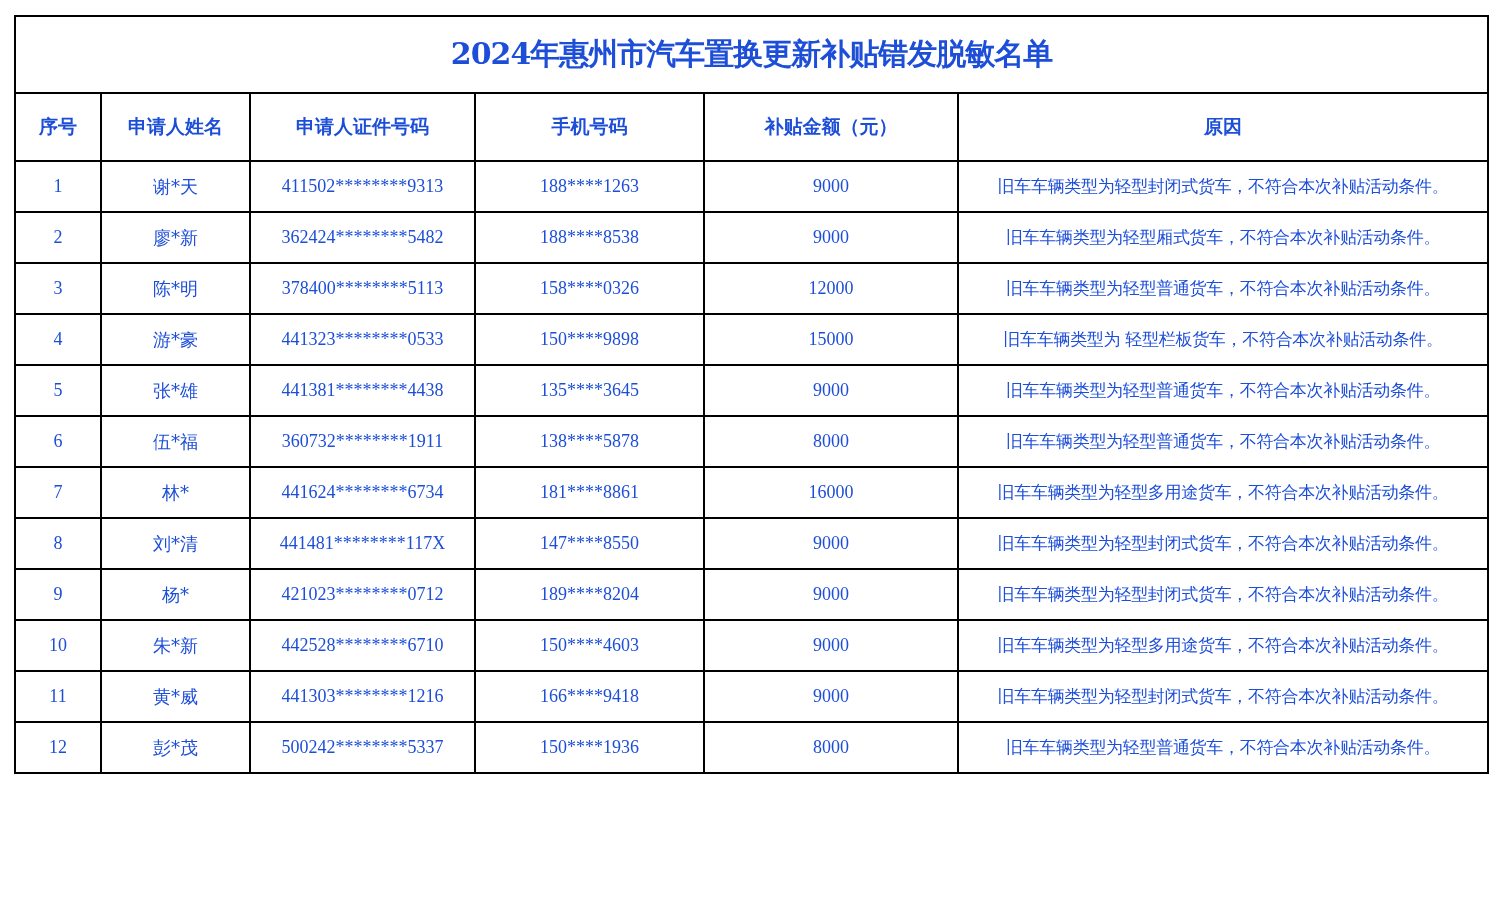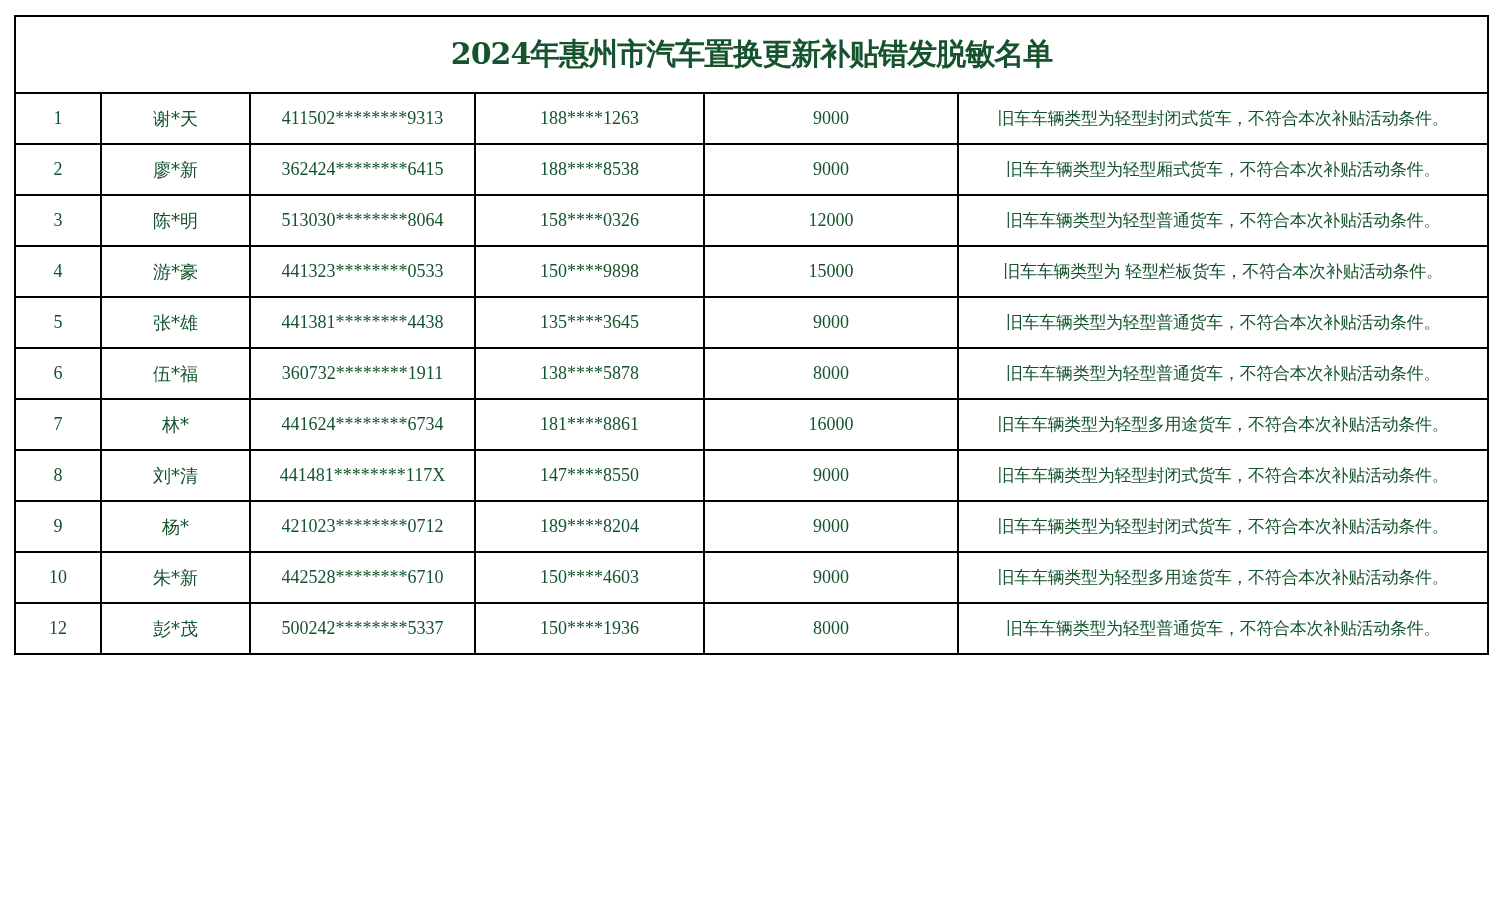--- a/index.html
+++ b/index.html
@@ -13,21 +13,21 @@
     position: relative;
     overflow: hidden;
   }
   table.sheet {
     position: absolute;
     left: 14px;
     top: 15px;
     width: 1473px;
     border-collapse: collapse;
     table-layout: fixed;
-    color: #14532d;
+    color: #1d4ed8;
   }
   table.sheet td, table.sheet th {
     border: 2px solid #000;
     text-align: center;
     vertical-align: middle;
     padding: 0;
     overflow: hidden;
     white-space: nowrap;
   }
   .title-cell {
@@ -69,42 +69,50 @@
     <col style="width:149px">
     <col style="width:225px">
     <col style="width:229px">
     <col style="width:254px">
     <col style="width:530px">
   </colgroup>
   <thead>
     <tr>
       <th colspan="6" class="title-cell">2024年惠州市汽车置换更新补贴错发脱敏名单</th>
     </tr>
+    <tr>
+      <th class="head-cell">序号</th>
+      <th class="head-cell">申请人姓名</th>
+      <th class="head-cell">申请人证件号码</th>
+      <th class="head-cell">手机号码</th>
+      <th class="head-cell">补贴金额（元）</th>
+      <th class="head-cell">原因</th>
+    </tr>
   </thead>
   <tbody id="rows-body">
     <tr>
         <td class="data-cell">1</td>
         <td class="data-cell cjk">谢*天</td>
         <td class="data-cell">411502********9313</td>
         <td class="data-cell">188****1263</td>
         <td class="data-cell">9000</td>
         <td class="data-cell reason">旧车车辆类型为轻型封闭式货车，不符合本次补贴活动条件。</td>
       </tr>
     <tr>
         <td class="data-cell">2</td>
         <td class="data-cell cjk">廖*新</td>
-        <td class="data-cell">362424********6415</td>
+        <td class="data-cell">362424********5482</td>
         <td class="data-cell">188****8538</td>
         <td class="data-cell">9000</td>
         <td class="data-cell reason">旧车车辆类型为轻型厢式货车，不符合本次补贴活动条件。</td>
       </tr>
     <tr>
         <td class="data-cell">3</td>
         <td class="data-cell cjk">陈*明</td>
-        <td class="data-cell">513030********8064</td>
+        <td class="data-cell">378400********5113</td>
         <td class="data-cell">158****0326</td>
         <td class="data-cell">12000</td>
         <td class="data-cell reason">旧车车辆类型为轻型普通货车，不符合本次补贴活动条件。</td>
       </tr>
     <tr>
         <td class="data-cell">4</td>
         <td class="data-cell cjk">游*豪</td>
         <td class="data-cell">441323********0533</td>
         <td class="data-cell">150****9898</td>
         <td class="data-cell">15000</td>
@@ -152,20 +160,28 @@
       </tr>
     <tr>
         <td class="data-cell">10</td>
         <td class="data-cell cjk">朱*新</td>
         <td class="data-cell">442528********6710</td>
         <td class="data-cell">150****4603</td>
         <td class="data-cell">9000</td>
         <td class="data-cell reason">旧车车辆类型为轻型多用途货车，不符合本次补贴活动条件。</td>
       </tr>
     <tr>
+        <td class="data-cell">11</td>
+        <td class="data-cell cjk">黄*威</td>
+        <td class="data-cell">441303********1216</td>
+        <td class="data-cell">166****9418</td>
+        <td class="data-cell">9000</td>
+        <td class="data-cell reason">旧车车辆类型为轻型封闭式货车，不符合本次补贴活动条件。</td>
+      </tr>
+    <tr>
         <td class="data-cell">12</td>
         <td class="data-cell cjk">彭*茂</td>
         <td class="data-cell">500242********5337</td>
         <td class="data-cell">150****1936</td>
         <td class="data-cell">8000</td>
         <td class="data-cell reason">旧车车辆类型为轻型普通货车，不符合本次补贴活动条件。</td>
       </tr>
   </tbody>
 </table>
 

